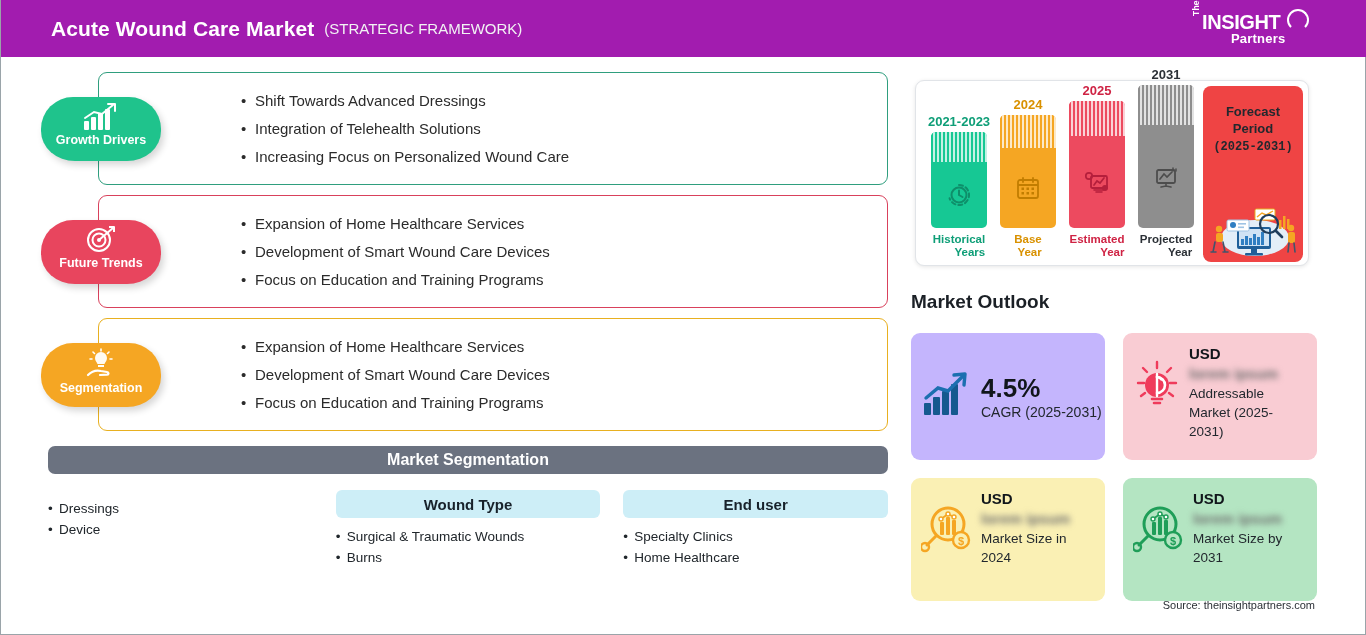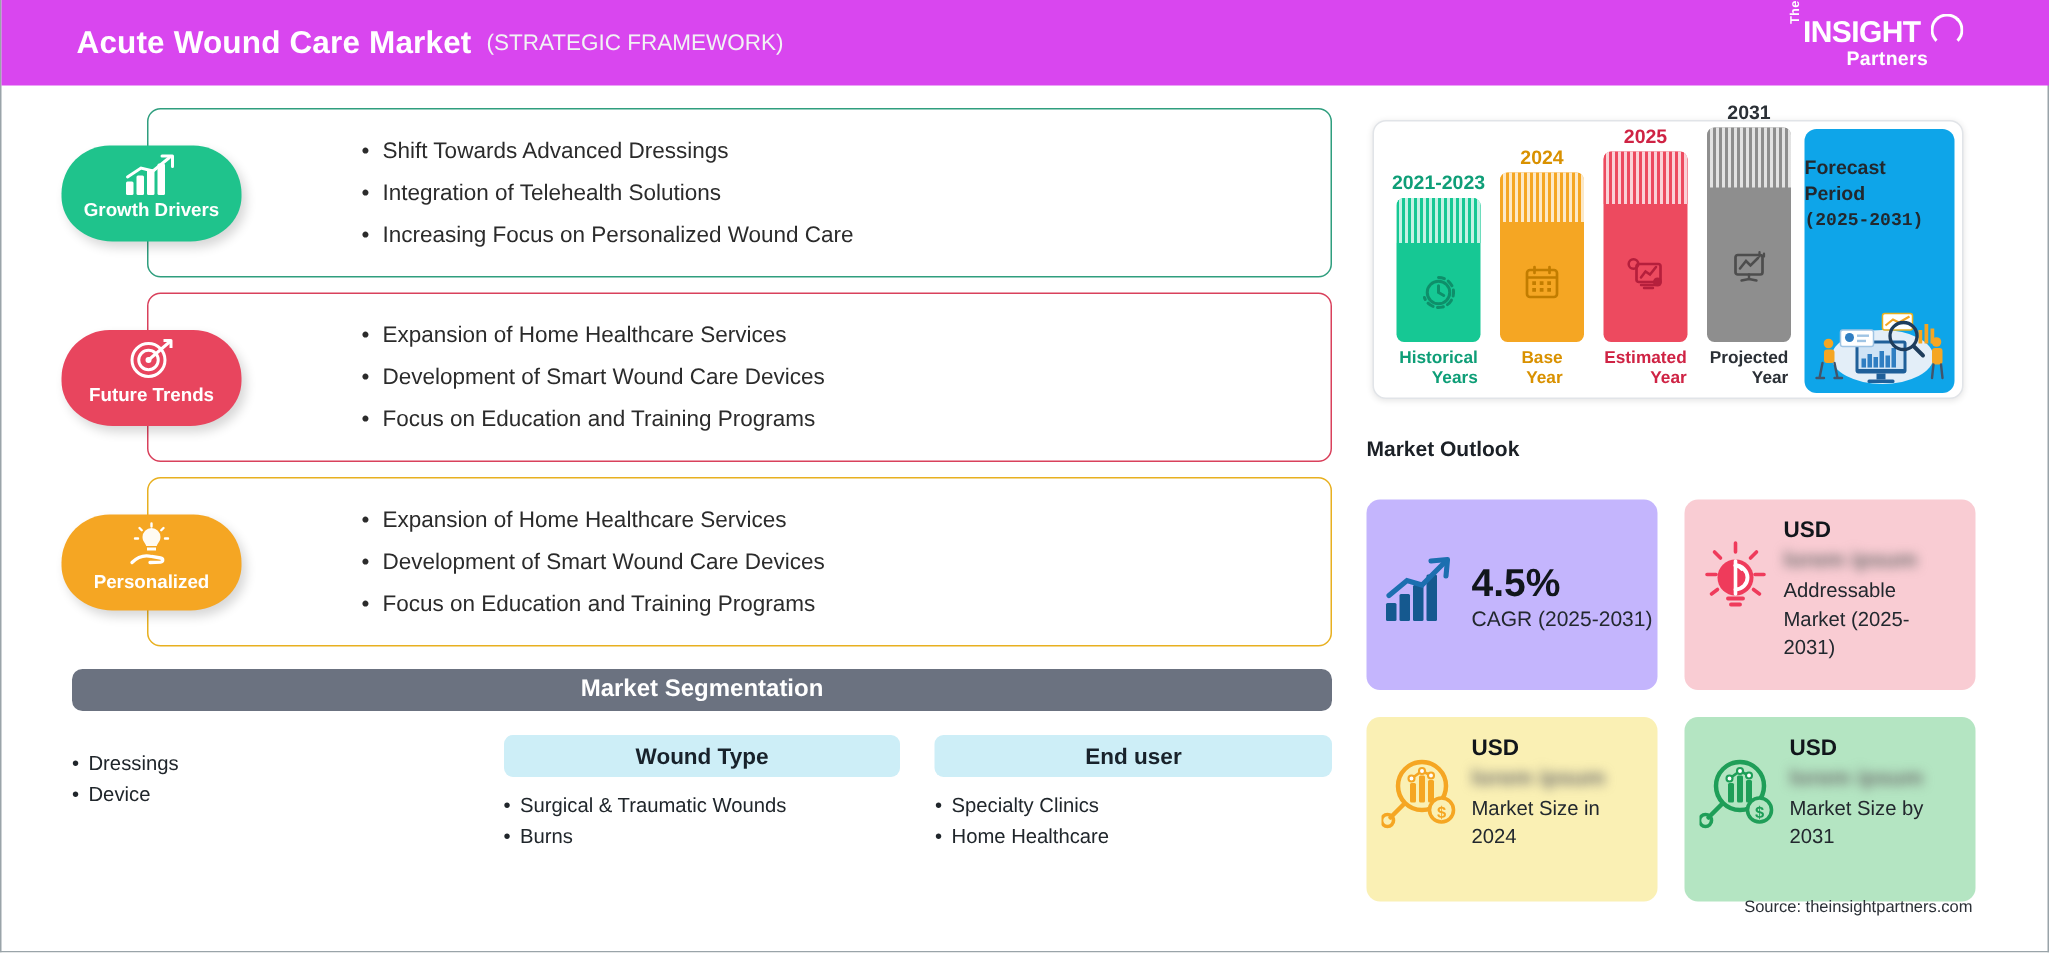--- a/index.html
+++ b/index.html
@@ -14,21 +14,21 @@
     width: 1366px; height: 635px;
     background: #fff;
     border: 1px solid #9aa4a9;
     border-top: none;
   }
 
   
   .header {
     position: absolute; left: 0; top: 0;
     width: 1366px; height: 57px;
-    background: #d946ef;
+    background: #a21caf;
     display: flex; align-items: center;
   }
   .header-title {
     margin-left: 50px;
     color: #ffffff;
     font-size: 21px; font-weight: bold;
     letter-spacing: .1px;
     white-space: nowrap;
   }
   .header-sub {
@@ -185,38 +185,38 @@
     position: absolute; left: 0; bottom: 0; width: 100%;
     display: flex; align-items: center; justify-content: center;
   }
   .bar-cap {
     font-size: 11.5px; font-weight: bold; line-height: 13px;
     text-align: right; margin-top: 5px; white-space: nowrap;
   }
   .fc-right {
     position: absolute; right: 5px; top: 5px;
     width: 100px; height: 176px;
-    background: #0ea5e9; border-radius: 8px;
-    display: flex; flex-direction: column; align-items: flex-start;
+    background: #ef4444; border-radius: 8px;
+    display: flex; flex-direction: column; align-items: center;
     padding-top: 17px;
   }
   .fc-right .t {
     font-size: 13px; font-weight: bold; color: #22282e;
     line-height: 17px; text-align: center; white-space: nowrap;
   }
   .fc-right .y {
     font-size: 12px; font-weight: bold; color: #22282e;
     margin-top: 3px; white-space: nowrap; font-family: Liberation Mono, monospace;
   }
   .fc-illus { position: absolute; bottom: 6px; left: 4px; }
 
   
   .outlook-title {
     position: absolute; left: 910px; top: 291px;
-    font-size: 14px; font-weight: bold; color: #1b2026;
+    font-size: 19px; font-weight: bold; color: #1b2026;
     white-space: nowrap;
   }
   .ocard {
     position: absolute;
     width: 194px; height: 127px;
     border-radius: 9px;
     display: flex; align-items: flex-start;
     padding: 12px 10px 0 10px;
   }
   #card-cagr  { left: 910px;  top: 333px; background: #c4b5fd; align-items: center; padding-top: 0; }
@@ -306,21 +306,21 @@
 
   <div class="strategy opps" style="left:40px; top:318px; width:847px; height:113px;">
     <div class="frame"></div>
     <div class="pill">
       <svg width="38" height="32" viewBox="0 0 38 32">
         <path d="M19 4 a6 6 0 0 1 6 6 c0 3-2 4-2.5 6 h-7 C15 14 13 13 13 10 a6 6 0 0 1 6 -6z" fill="#fff" opacity=".95"></path>
         <rect x="16" y="17" width="6" height="2" fill="#fff"></rect>
         <path d="M19 1 v2 M11 4 l1.5 1.5 M27 4 l-1.5 1.5 M8 11 h2 M28 11 h2" stroke="#fff" stroke-width="1.6" stroke-linecap="round"></path>
         <path d="M6 27 c4-4 9-5 13-4 l6 1 c2 .3 2 2.5 0 2.7 l-7 .3" stroke="#fff" stroke-width="2.2" fill="none" stroke-linecap="round"></path>
       </svg>
-      <span class="pill-label">Personalized</span>
+      <span class="pill-label">Segmentation</span>
     </div>
     <ul class="bullets">
       <li>Expansion of Home Healthcare Services</li>
       <li>Development of Smart Wound Care Devices</li>
       <li>Focus on Education and Training Programs</li>
     </ul>
   </div>
 
   <div class="seg-header">Market Segmentation</div>
   <div class="seg-cols">

